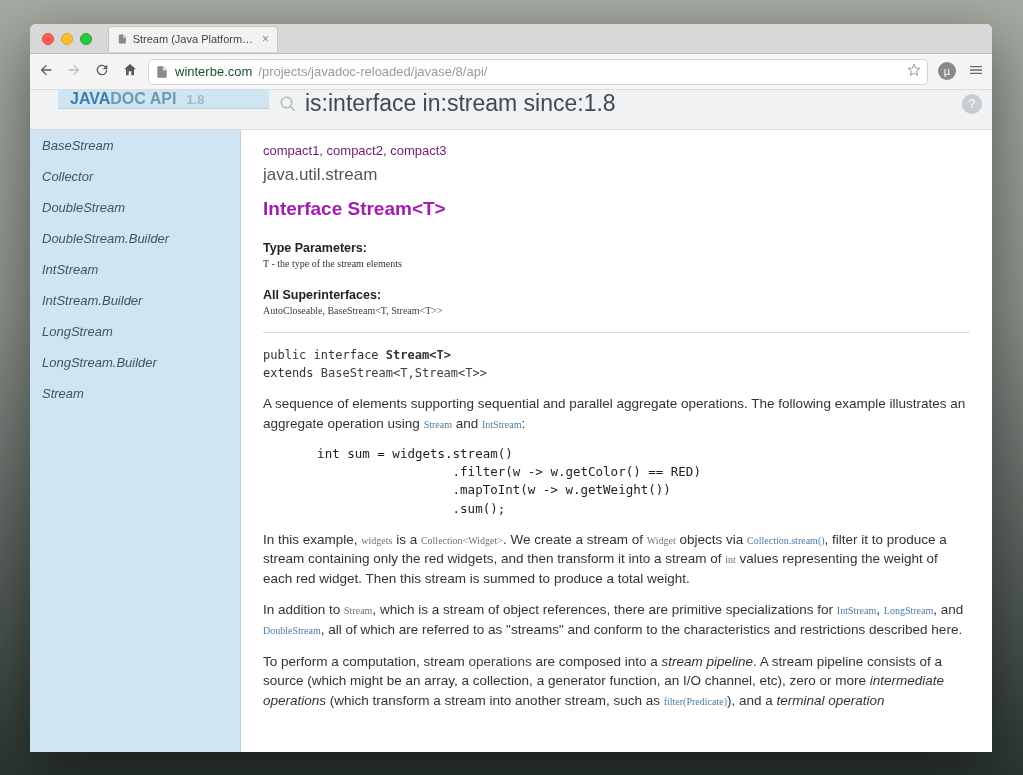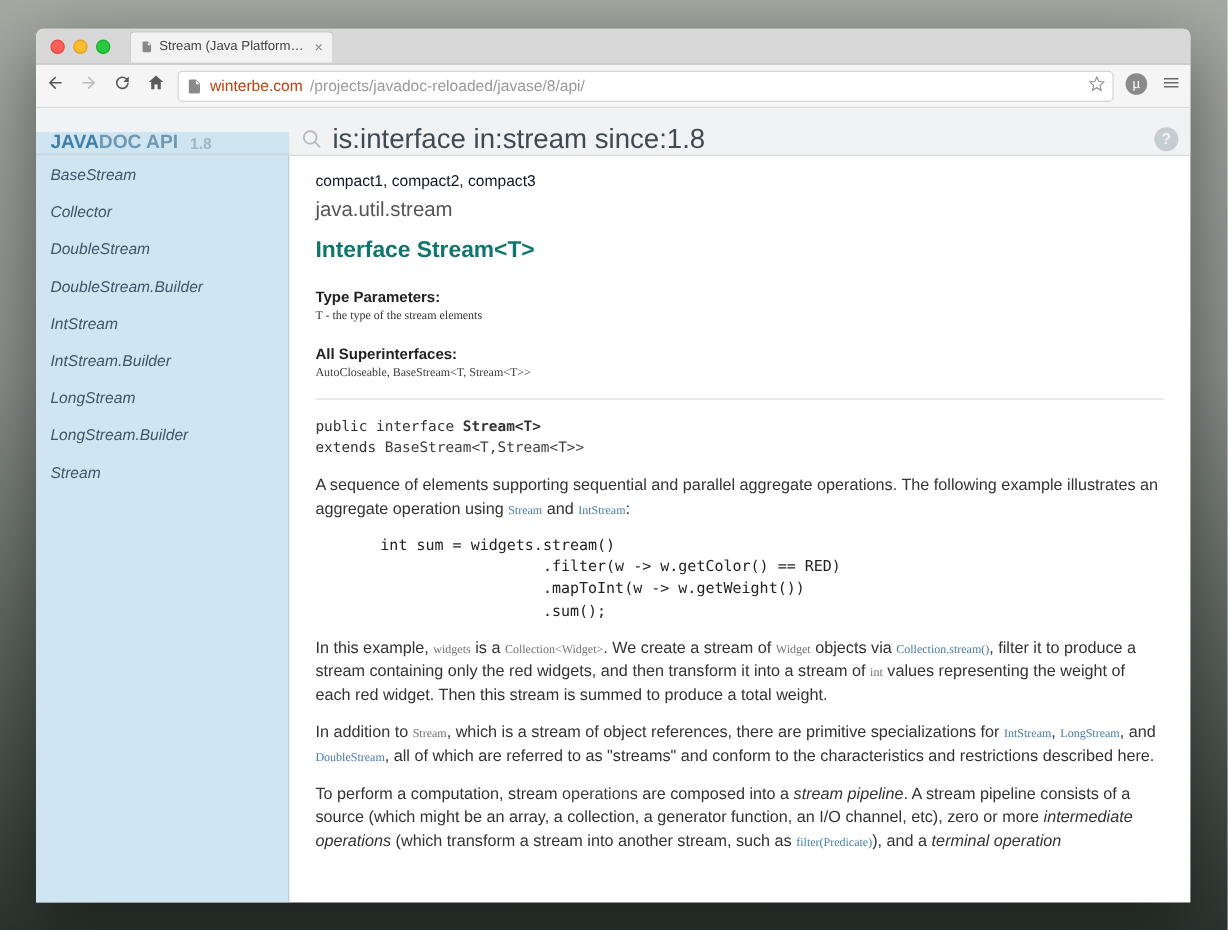--- a/index.html
+++ b/index.html
@@ -61,35 +61,36 @@
   .addr {
     flex:1;
     height:26px;
     border:1px solid #d4d4d4;
     border-radius:4px;
     background:#fff;
     display:flex; align-items:center;
     padding:0 6px; gap:6px;
     font-size:13px; color:#333;
   }
-  .addr .url-host { color:#c2410c; }
+  .addr .url-host { color:#14532d; }
   .addr .url-path { color:#9a9a9a; }
   .addr .star { margin-left:auto; }
   .addr svg { width:14px; height:14px; fill:#8a8a8a; }
   .right-icons { display:flex; gap:12px; color:#6a6a6a; }
   .right-icons svg { width:16px; height:16px; fill:#6a6a6a; }
   .micro { width:18px;height:18px;border-radius:50%;background:#8a8a8a;color:#fff;font-size:11px;display:flex;align-items:center;justify-content:center; }
 
   .app {
     flex:1; display:flex; flex-direction:column; min-height:0;
   }
   .app-header {
-    display:flex; align-items:flex-end; height:40px;
+    display:flex; align-items:flex-start; height:40px;
     border-bottom:1px solid #d8dde0;
     background:#f0f2f3;
+    padding-left:28px;
   }
   .logo {
     width:211px;
     background:#cfe5f2;
     display:flex; align-items:center;
     padding:0 12px;
     font-size:16px; font-weight:600;
     color:#6f98b3;
     border-bottom:1px solid #b7d2df;
   }
@@ -119,24 +120,24 @@
   }
 
   .content {
     flex:1; overflow-y:auto; padding:12px 22px 40px 22px;
     font-size:14px; color:#333; line-height:1.45;
     position:relative;
   }
   .content::-webkit-scrollbar { width:10px; }
   .content::-webkit-scrollbar-track { background:#f0f0f0; }
   .content::-webkit-scrollbar-thumb { background:#c0c0c0; border-radius:5px; }
-  .compacts { font-size:13px; color:#0f172a; }
+  .compacts { font-size:13px; color:#701a75; }
   .pkg { font-size:17px; color:#555; margin-top:2px; }
   h1.iface {
-    font-size:19px; font-weight:700; margin:8px 0 16px 0; color:#0f766e;
+    font-size:19px; font-weight:700; margin:8px 0 16px 0; color:#a21caf;
   }
   .section-label { font-size:12.5px; font-weight:700; color:#222; margin-top:14px; }
   code, .mono { font-family: Liberation Serif, serif; font-size:10px; }
   .link { color:#404040; }
   hr.sep { border:none; border-top:1px solid #d8dde0; margin:14px 0; }
   .sig { margin-top:6px; font-family:Menlo,Consolas,monospace; font-size:12px; }
   .sig .strong { font-weight:700; }
   p.body { margin:12px 0; font-size:13.5px; color:#333; }
   p.body .mono { color:#737373; }
   p.body .link.mono { color:#4a7ca8; }

